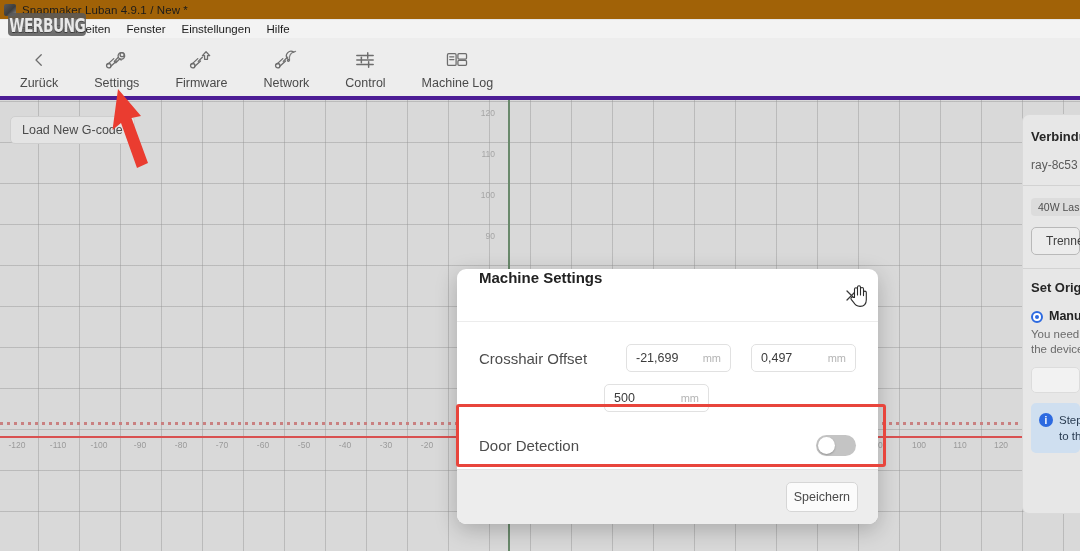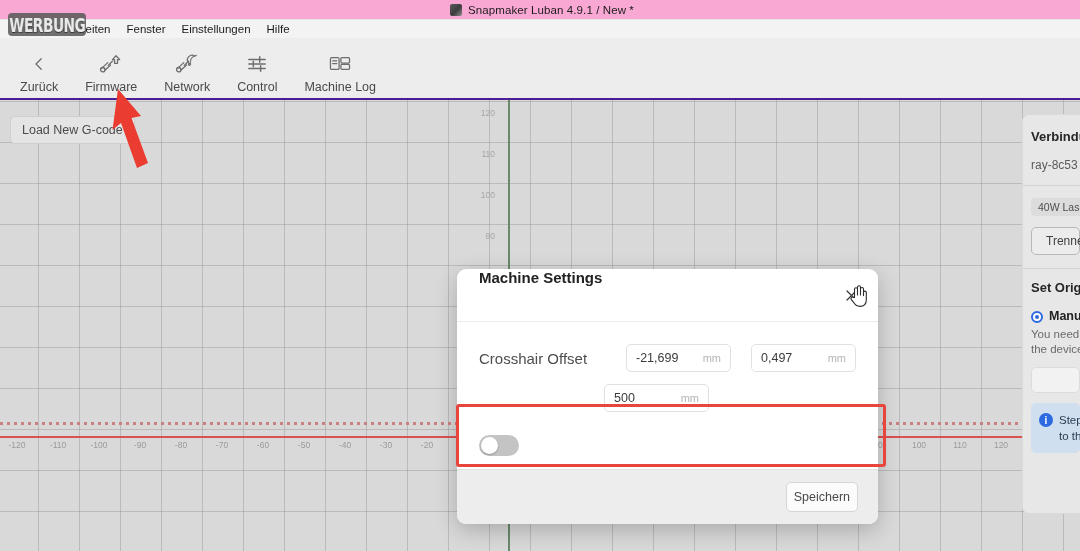--- a/index.html
+++ b/index.html
@@ -7,23 +7,22 @@
   body {
     font-family: "Liberation Sans", sans-serif;
     background:#d8d8d8;
     position:relative;
     -webkit-font-smoothing: antialiased;
   }
 
   
   #titlebar{
     position:absolute; left:0; top:0; width:1080px; height:20px;
-    background:#f9a8d4; display:flex; align-items:center;
+    background:#a16207; display:flex; align-items:center;
     border-bottom:1px solid #e6e6e6;
-    justify-content:center;
   }
   #app-icon{
     width:12px;height:12px;margin:0 6px 0 4px;flex:none;
     background:linear-gradient(135deg,#5a5a5a 0%,#3d3d3d 55%,#8e8e8e 100%);
     border-radius:2px;
   }
   #title-text{ font-size:11.5px; color:#1b1b1b; letter-spacing:.1px; white-space:nowrap;}
 
   
   #menubar{
@@ -43,22 +42,22 @@
   #werbung span{
     font-family:"DejaVu Sans", sans-serif;
     font-weight:bold; font-size:15px; letter-spacing:-.6px;
     color:#e9e9e9; transform:scaleY(1.35) scaleX(.92);
     text-shadow:0 1px 0 rgba(0,0,0,.35);
   }
 
   
   #toolbar{
     position:absolute; left:0; top:38px; width:1080px; height:62px;
-    background:#ededed; border-bottom:2px solid #4c1d95;
-    display:flex; align-items:center; padding:8px 0 0 12px; gap:11px;
+    background:#ededed; border-bottom:4px solid #4c1d95;
+    display:flex; align-items:flex-start; padding:8px 0 0 12px; gap:20px;
   }
   .tb-btn{
     width:auto; min-width:54px; padding:2px 8px 0 8px;
     display:flex; flex-direction:column; align-items:center; gap:4px;
     cursor:pointer;
   }
   .tb-ico{ height:24px; display:flex; align-items:center; justify-content:center; color:#6d6d6d;}
   .tb-lbl{ font-size:12.5px; color:#4a4a4a; white-space:nowrap;}
 
   
@@ -228,20 +227,33 @@
 
   <div class="tb-btn">
     <div class="tb-ico">
       <svg width="18" height="18" viewBox="0 0 24 24" fill="none" stroke="currentColor" stroke-width="1.7" stroke-linecap="round" stroke-linejoin="round">
           <polyline points="15 5 8 12 15 19"></polyline>
         </svg>
     </div>
     <div class="tb-lbl">Zurück</div>
   </div>
 
+  <div class="tb-btn">
+    <div class="tb-ico">
+      <svg width="24" height="22" viewBox="0 0 26 24" fill="none" stroke="currentColor" stroke-width="1.4" stroke-linecap="round" stroke-linejoin="round">
+        <path d="M3 16.5 L9.5 10.5"></path>
+          <path d="M6 19 L12.5 13"></path>
+        <circle cx="4" cy="18.2" r="2.4"></circle>
+        <path d="M10 13.5 l4.5-4.5 a3.6 3.6 0 1 1 1.6 1.7 l-4.4 4.4 z"></path>
+        <circle cx="18.6" cy="6.2" r="2.2"></circle>
+        <path d="M14.5 9.4 l3 2.6"></path>
+      </svg>
+    </div>
+    <div class="tb-lbl">Settings</div>
+  </div>
 
   <div class="tb-btn">
     <div class="tb-ico">
       <svg width="24" height="22" viewBox="0 0 26 24" fill="none" stroke="currentColor" stroke-width="1.4" stroke-linecap="round" stroke-linejoin="round">
         <path d="M3 16.5 L9.5 10.5"></path>
           <path d="M6 19 L12.5 13"></path>
         <circle cx="4" cy="18.2" r="2.4"></circle>
         <path d="M10 13.5 l4.5-4.5"></path>
         <path d="M18.5 3 l4 4.2 h-2.4 v4 h-3.2 v-4 H14.5 z"></path>
       </svg>
@@ -377,20 +389,21 @@
       <div class="fld-gap" style="width:125px"></div>
       <div class="fld">
         <div class="fld-val">500</div>
         <div class="fld-unit">mm</div>
       </div>
     </div>
 
   </div>
 
   <div id="door-row">
+    <div class="row-lbl">Door Detection</div>
     <div id="toggle"></div>
   </div>
 
   <div id="dlg-foot">
     <div id="save-btn">Speichern</div>
   </div>
 
 </div>
 
 <div id="red-box"></div>

